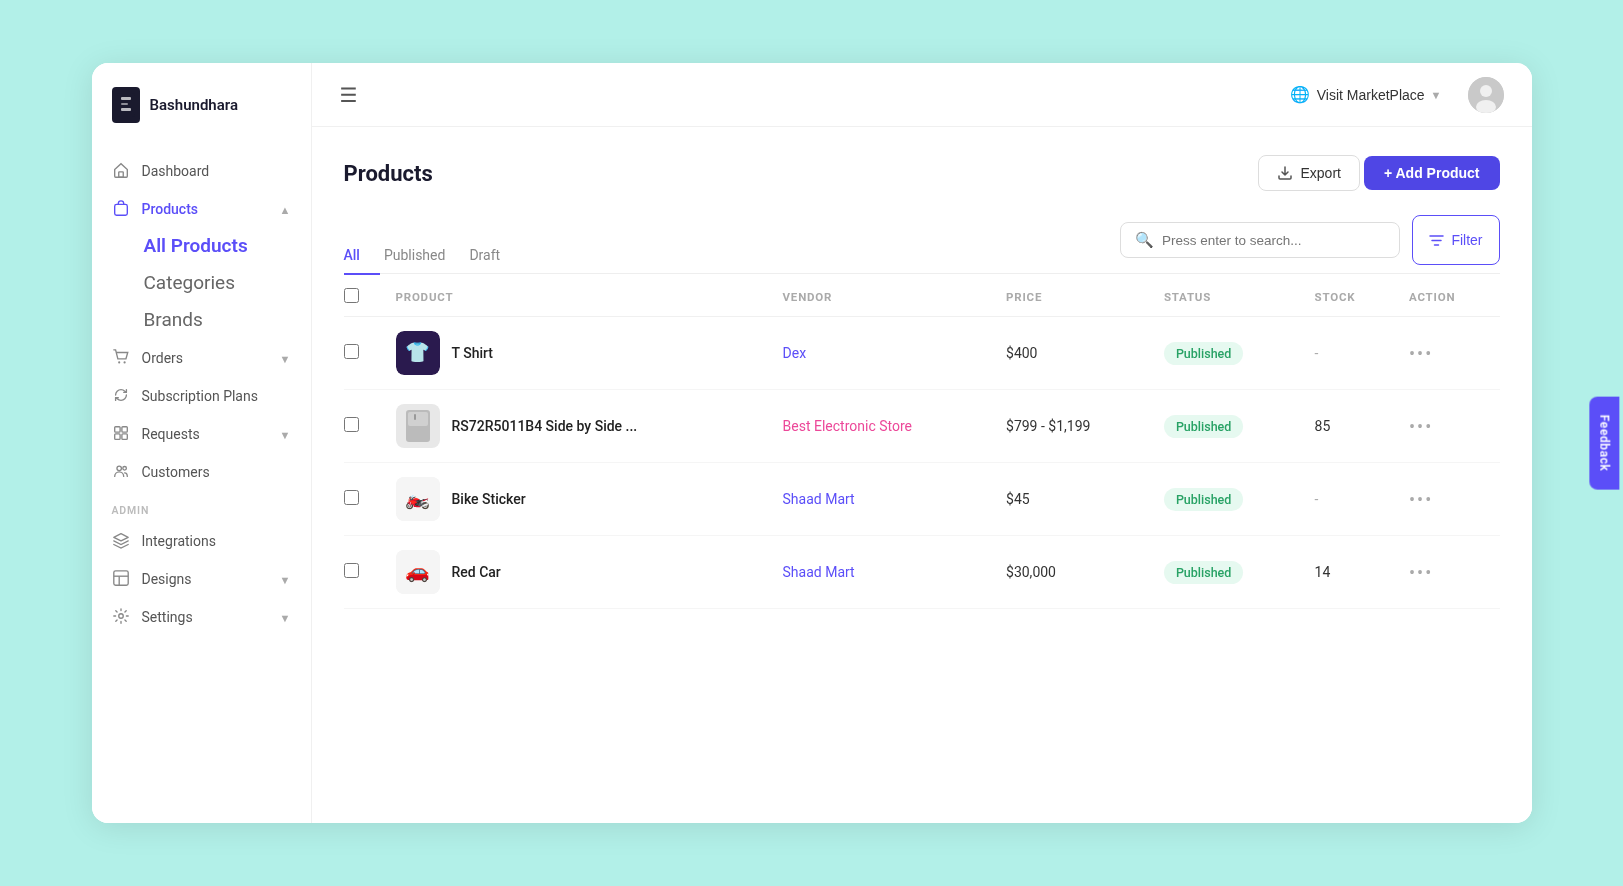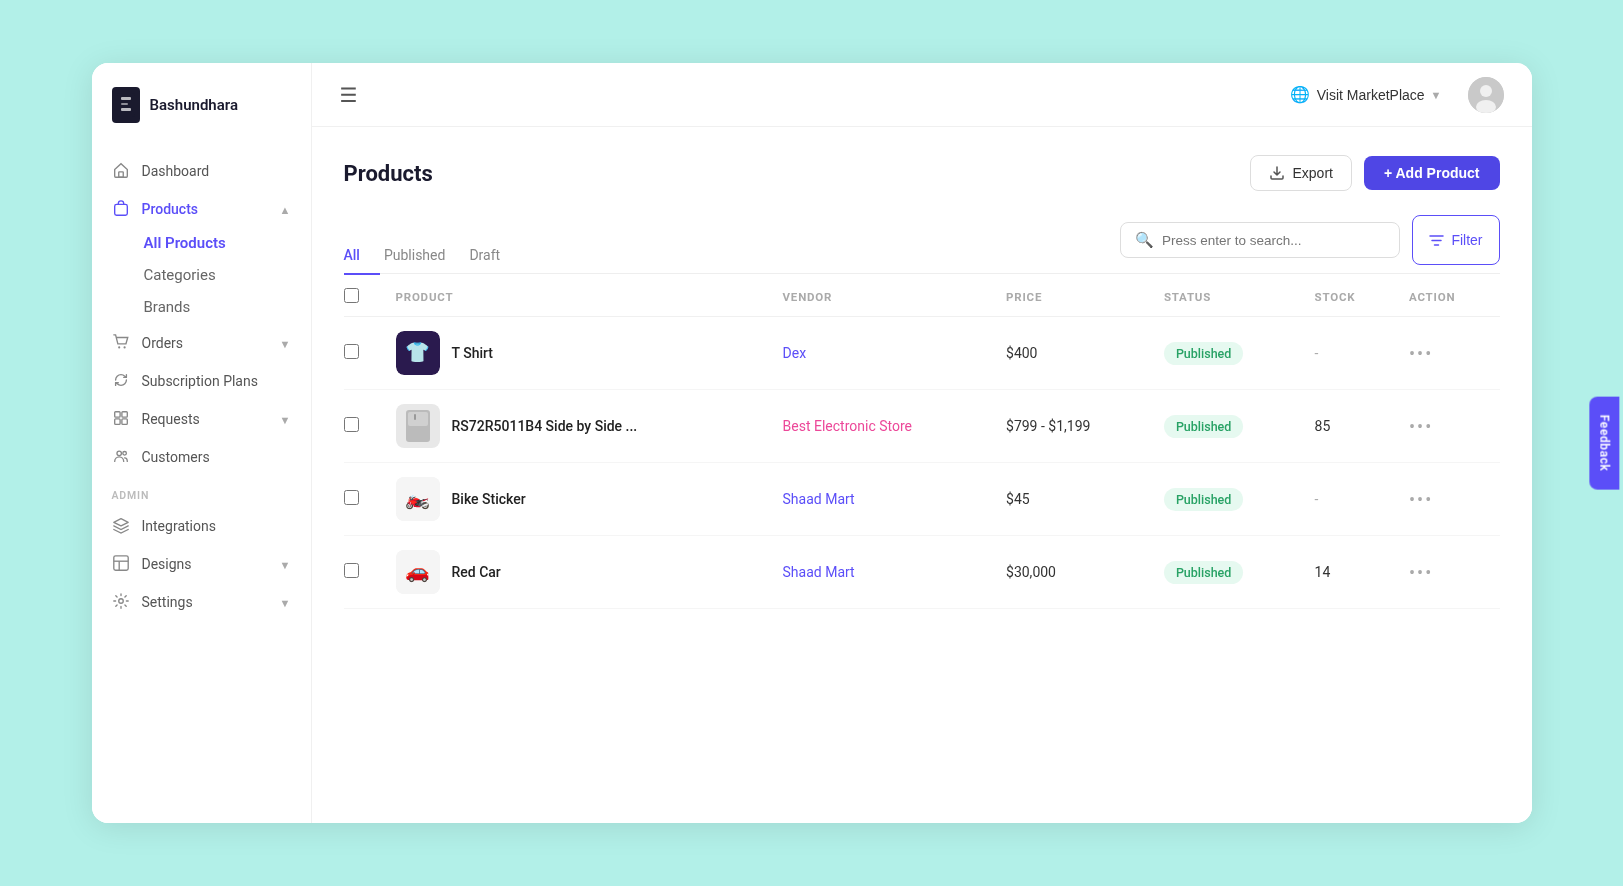--- a/index.html
+++ b/index.html
@@ -67,21 +67,21 @@
       font-weight: 400;
       border-radius: 0;
       position: relative;
     }
     .nav-item.active { color: #5b4ef8; font-weight: 500; }
     .nav-item .nav-icon { width: 18px; height: 18px; flex-shrink: 0; }
     .nav-item .chevron { margin-left: auto; font-size: 11px; color: #aaa; }
     .nav-subitems { padding-left: 44px; }
     .nav-subitem {
       padding: 7px 0 7px 8px;
-      font-size: 15px;
+      font-size: 19px;
       color: #666;
       cursor: pointer;
       border-radius: 4px;
     }
     .nav-subitem.active { color: #5b4ef8; font-weight: 600; }
     .nav-section-label {
       font-size: 10.5px;
       font-weight: 600;
       color: #bbb;
       letter-spacing: 0.08em;
@@ -141,21 +141,21 @@
       display: flex;
       align-items: center;
       justify-content: space-between;
       margin-bottom: 24px;
     }
     .page-title {
       font-size: 22px;
       font-weight: 700;
       color: #1a1a2e;
     }
-    .header-actions { display: flex; gap: 12px; align-items: center; }
+    .header-actions { display: flex; gap: 4px; align-items: center; }
     .btn-export {
       display: flex;
       align-items: center;
       gap: 7px;
       padding: 9px 18px;
       border: 1.5px solid #ddd;
       background: white;
       border-radius: 8px;
       font-size: 14px;
       color: #333;

